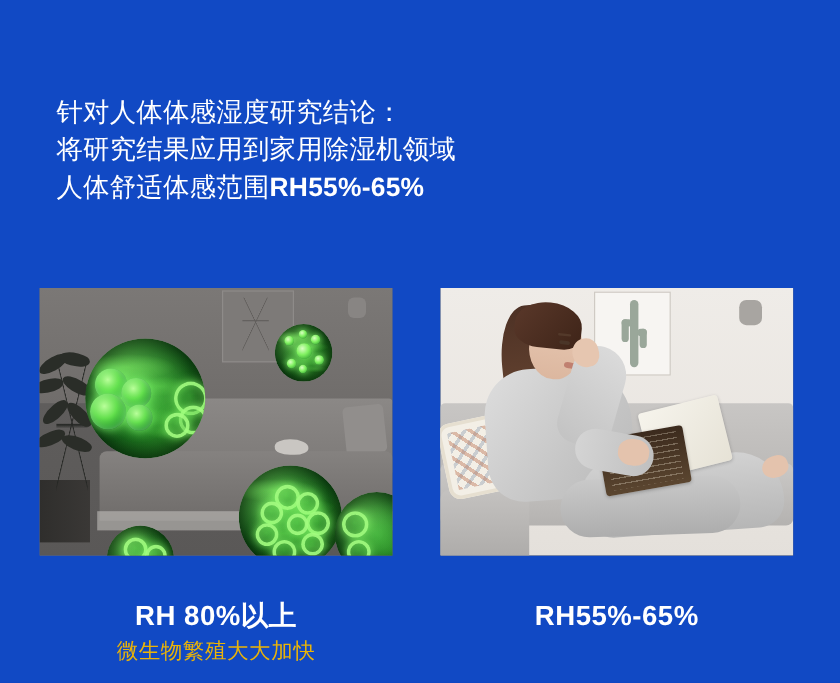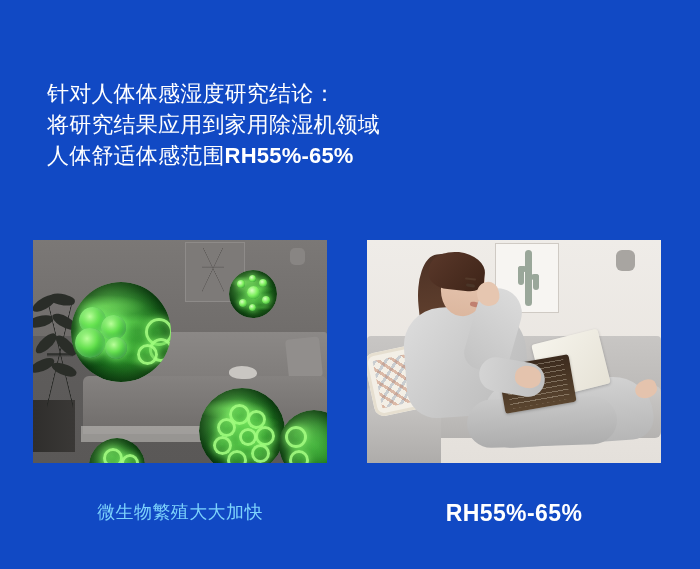--- a/index.html
+++ b/index.html
@@ -458,21 +458,21 @@
     font-size: 23px;
     font-weight: bold;
     color: #ffffff;
     line-height: 30px;
     letter-spacing: 0.4px;
     white-space: nowrap;
   }
   .caption .cap-sub {
     font-size: 18px;
     font-weight: normal;
-    color: #7dd3fc;
+    color: #eab308;
     line-height: 28px;
     letter-spacing: 0.4px;
     white-space: nowrap;
   }
 </style>
 </head>
 <body style="background: rgb(17, 73, 196);">
 
 <div id="poster" style="background: rgb(17, 73, 196);">
 
@@ -588,20 +588,21 @@
       <div class="w-arm-up"></div>
       <div class="w-hand-head"></div>
       <div class="book-page"></div>
       <div class="book-cover"></div>
       <div class="w-arm-low"></div>
       <div class="w-hand-book"></div>
     </div>
   </div>
 
   <div class="caption left">
+    <div class="cap-title">RH 80%以上</div>
     <div class="cap-sub">微生物繁殖大大加快</div>
   </div>
 
   <div class="caption right">
     <div class="cap-title">RH55%-65%</div>
   </div>
 
 </div>
 
 </body></html>

